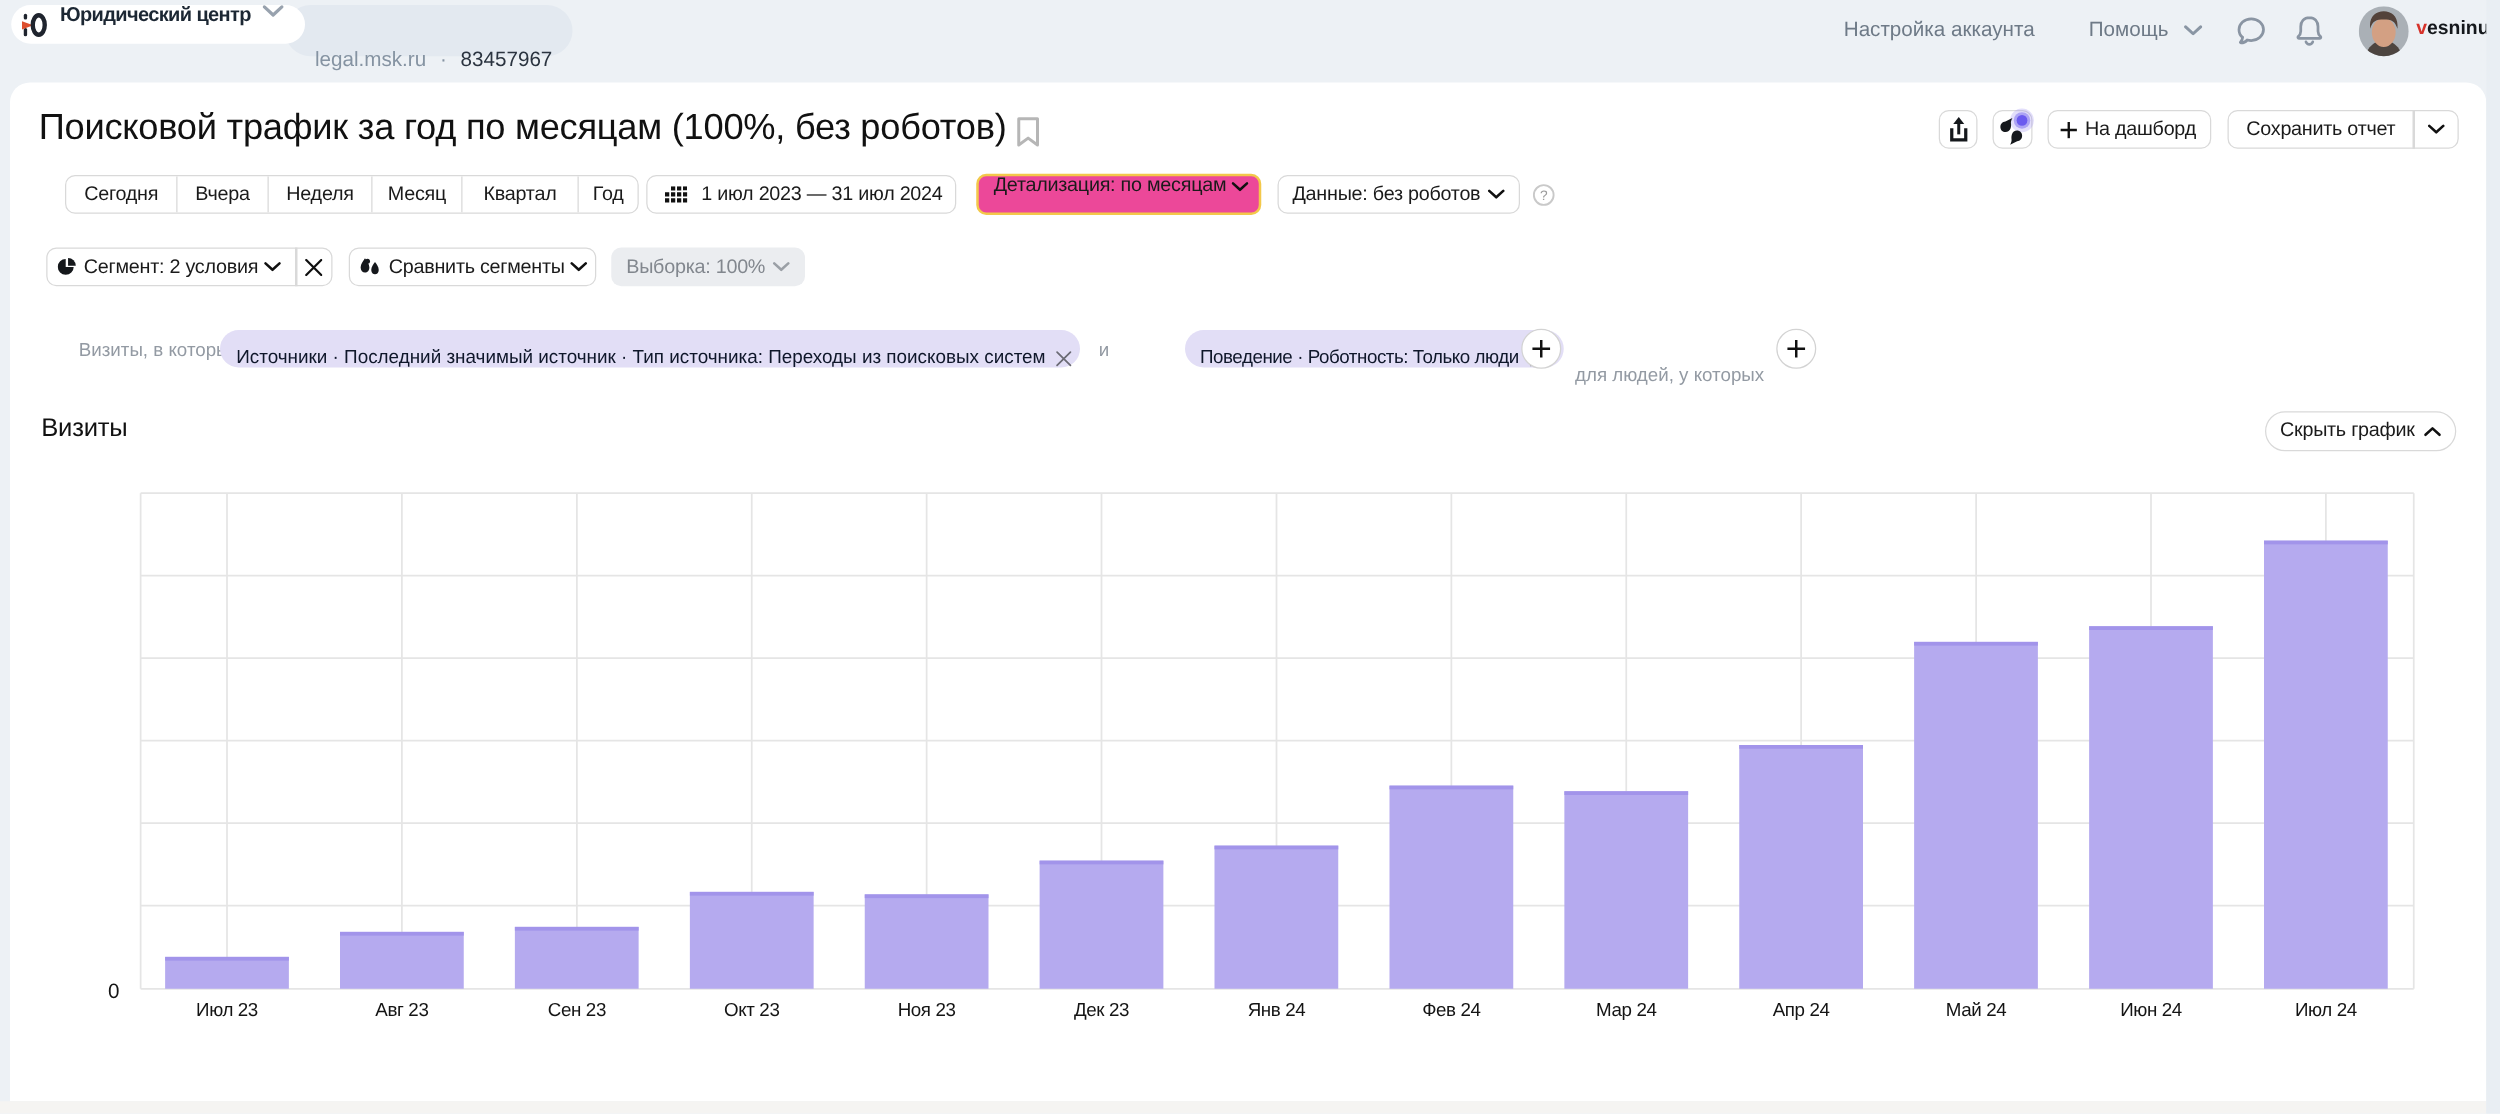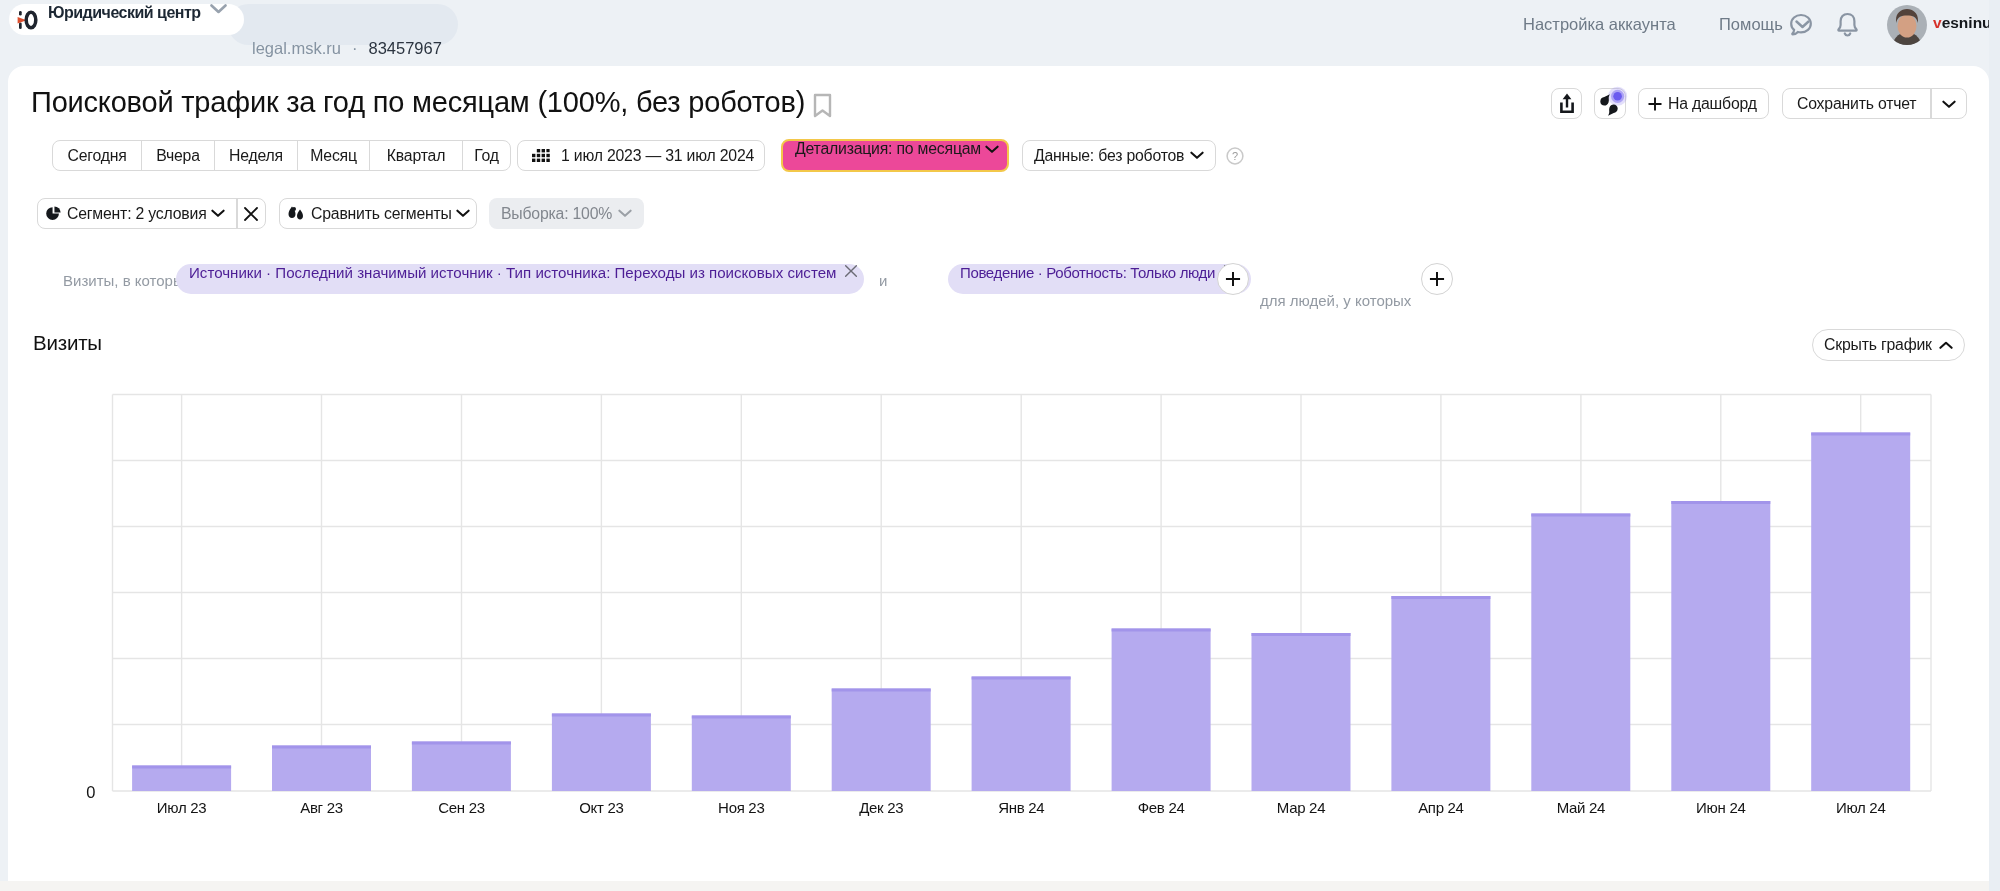--- a/index.html
+++ b/index.html
@@ -5,37 +5,37 @@
   * { margin:0; padding:0; box-sizing:border-box; }
   html,body { width:2000px; height:891px; overflow:hidden; }
   body { background:#edf1f5; font-family:"Liberation Sans", sans-serif; position:relative; color:#1a1a1a; }
   .abs { position:absolute; }
   .flex { display:flex; align-items:center; white-space:nowrap; }
 
   
   .graypill { position:absolute; left:228px; top:4px; height:41px; width:230px; background:#e3e9f0; border-radius:21px; }
   .whitepill { position:absolute; left:9px; top:4px; height:31px; width:235px; background:#fff; border-radius:21px; display:flex; padding-left:8px; white-space:nowrap; }
   .counter-name { font-size:16px; font-weight:700; color:#1c2733; margin-left:1px; letter-spacing:-0.5px; }
-  .topbar-txt { font-size:16.5px; color:#6e7a87;margin-left:48px; }
+  .topbar-txt { font-size:16.5px; color:#6e7a87; }
 
   
   .card { position:absolute; left:8px; top:66px; width:1981px; height:815px; background:#fff; border-radius:16px 16px 0 0; }
   .footerstrip { position:absolute; left:0; top:881px; width:1989px; height:10px; background:#f5f4f2; }
 
   h1 { font-size:29px; font-weight:500; color:#111; letter-spacing:-0.2px; white-space:nowrap; }
 
   .btn { display:inline-flex; align-items:center; height:31px; border:1.5px solid #d9d9d9; border-radius:8px; background:#fff; font-size:15.8px; letter-spacing:-0.2px; color:#1a1a1a; white-space:nowrap; }
   .chev { margin-left:6px; }
 
   
   .seg { position:absolute; left:36px; top:140px; display:flex; height:31px; border:1.5px solid #d9d9d9; border-radius:8px; overflow:hidden; background:#fff;margin-left:16px; }
   .seg > div { display:flex; align-items:center; justify-content:center; font-size:15.8px; letter-spacing:-0.2px; border-right:1.5px solid #d9d9d9; }
   .seg > div:last-child { border-right:none; }
 
-  .chip { display:inline-flex; align-items:flex-start; height:30px; background:#e2def6; border-radius:15px; font-size:15px; color:#4c1d95; padding:0 12px 0 15px; white-space:nowrap; }
+  .chip { display:inline-flex; align-items:flex-end; height:30px; background:#e2def6; border-radius:15px; font-size:15px; color:#0f172a; padding:0 12px 0 15px; white-space:nowrap; }
   .graylabel { font-size:15px; color:#939aa3; white-space:nowrap; }
   .pluscircle { display:inline-flex; align-items:center; justify-content:center; width:32px; height:32px; border:1.5px solid #d3d3d3; border-radius:50%; background:#fff; }
 
   .hidebtn { position:absolute; left:1812px; top:329px; height:32px; border:1.5px solid #d9d9d9; border-radius:16px; display:flex; align-items:center; padding:0 11px; font-size:15.8px; letter-spacing:-0.2px; background:#fff; white-space:nowrap; }
   .vizits { position:absolute; left:33px; top:331px; font-size:20.5px; font-weight:500; color:#111; letter-spacing:-0.2px; }
 </style>
 </head>
 <body>
 
 <div class="graypill"></div>

